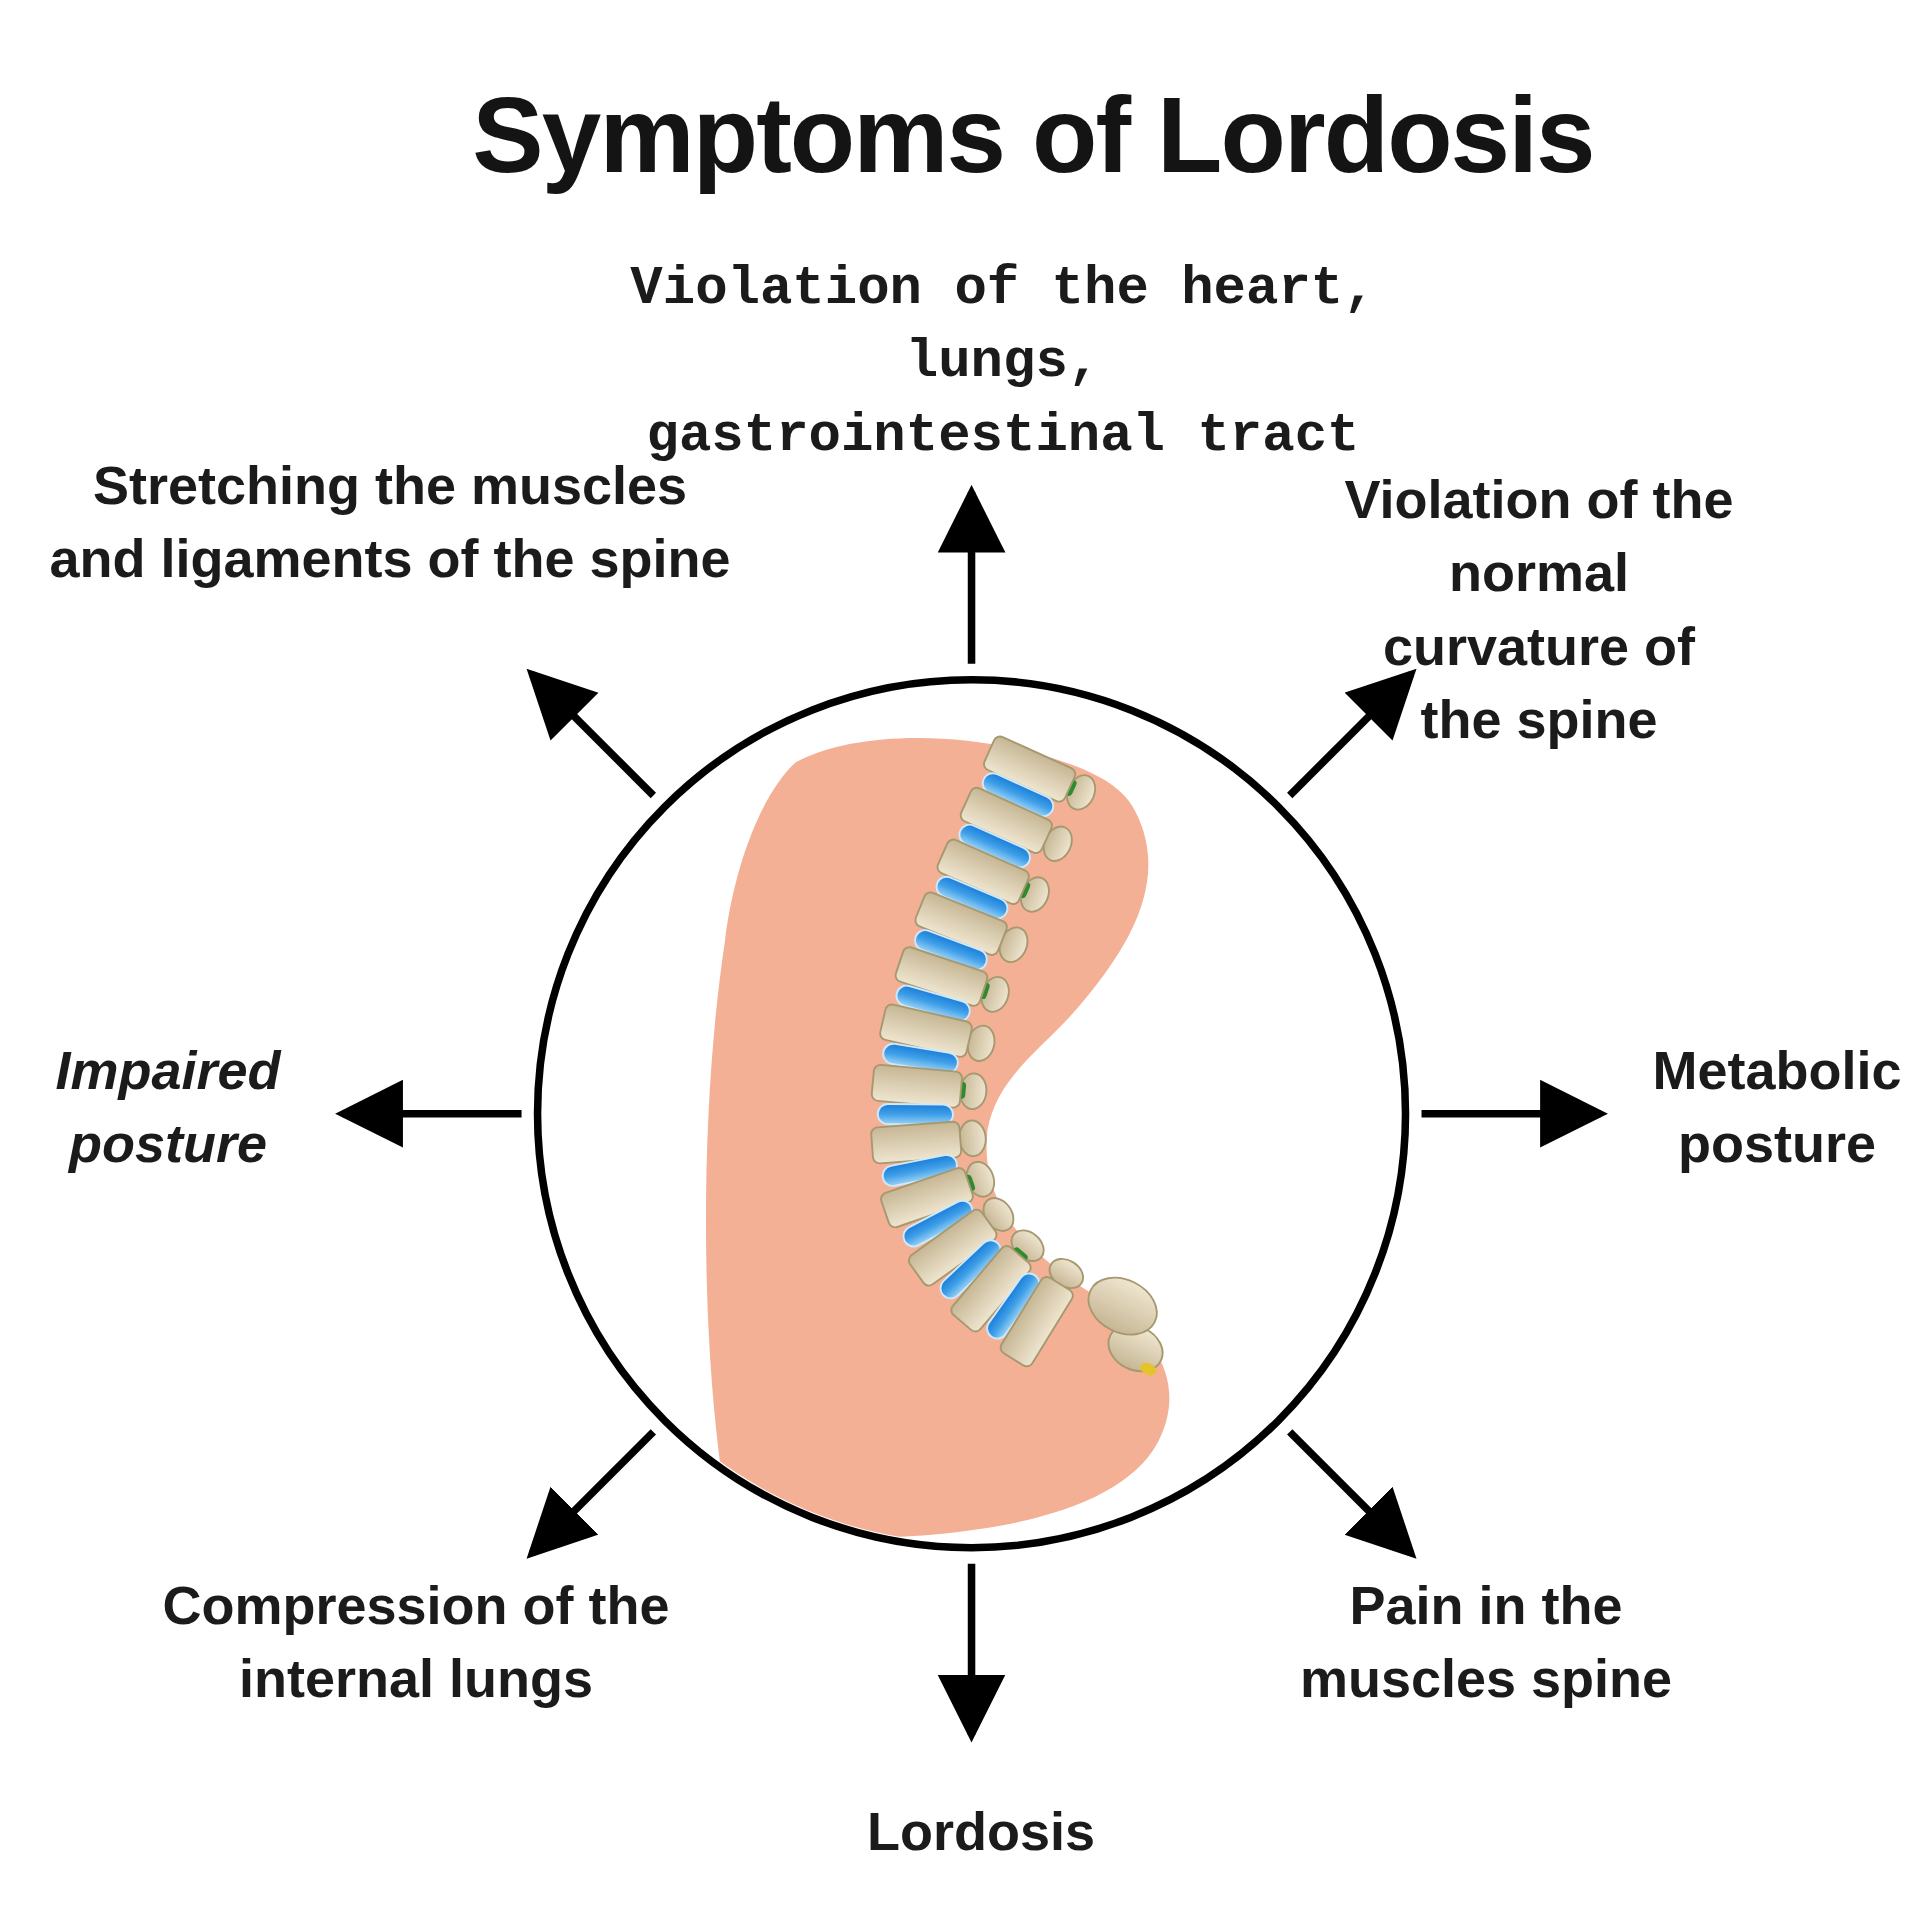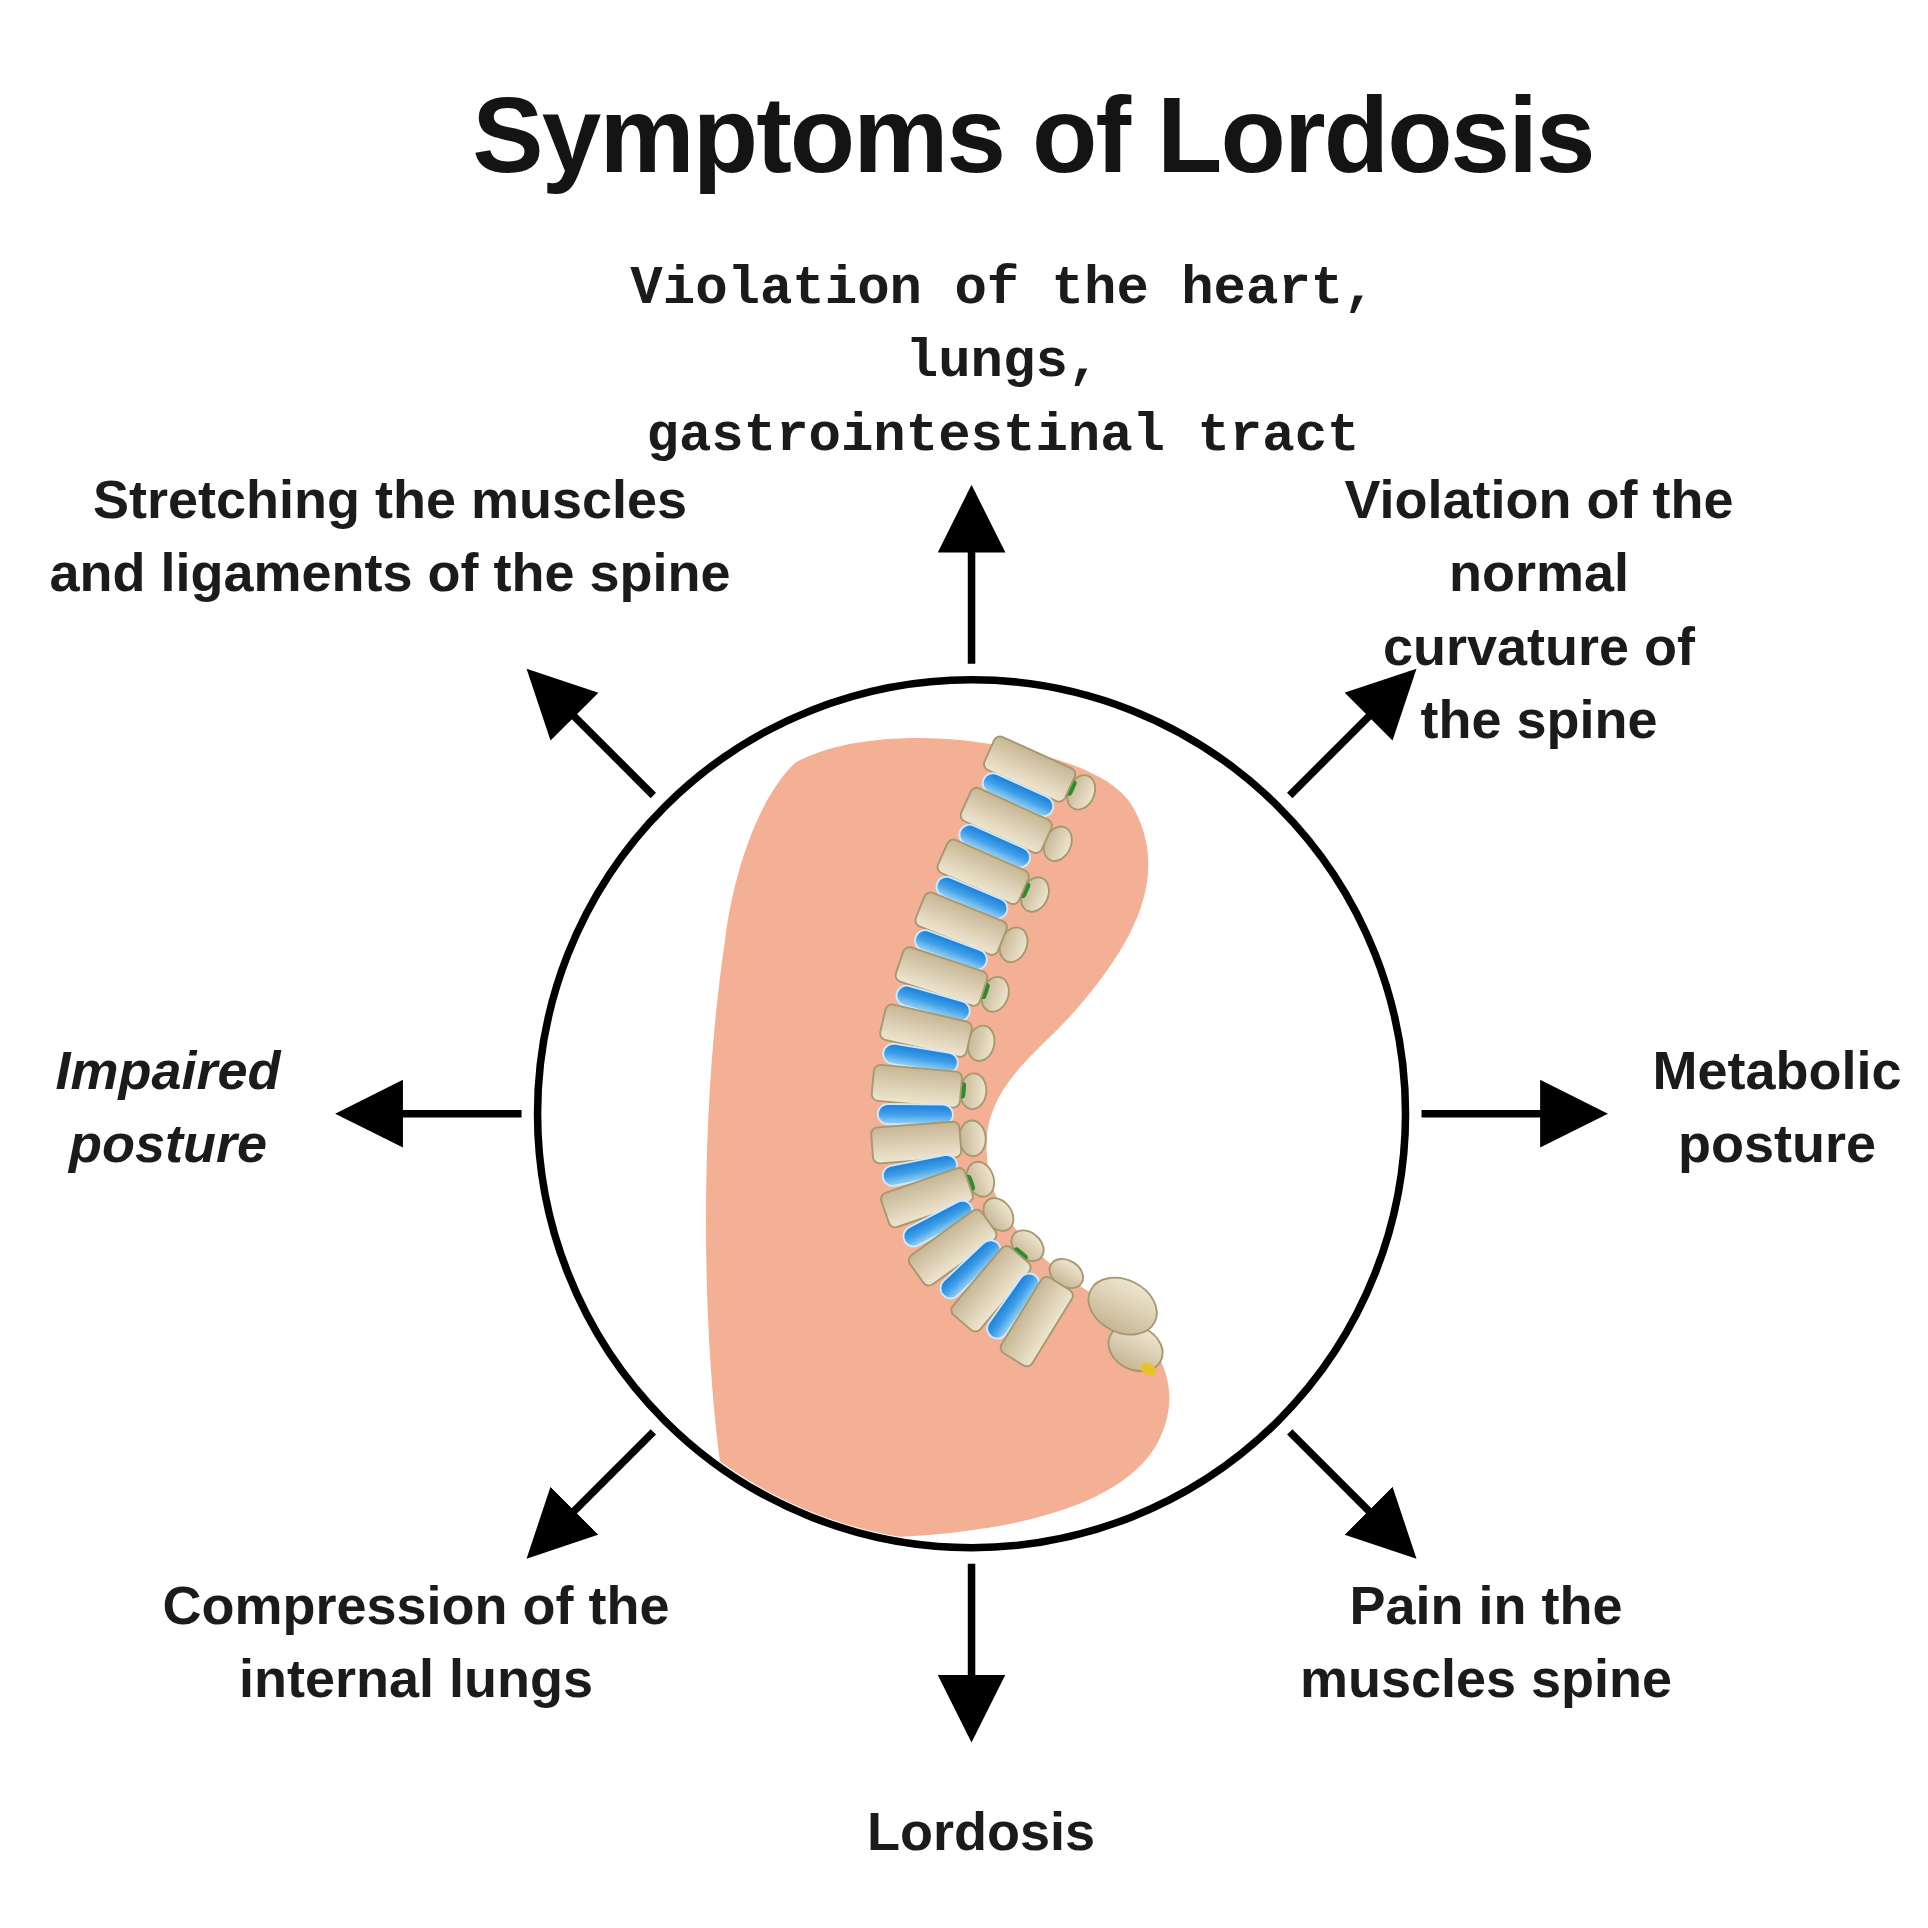--- a/index.html
+++ b/index.html
@@ -12,21 +12,21 @@
     position:absolute;left:1017px;top:57px;transform:translateX(-50%);
     margin:16px;font-size:107px;font-weight:bold;color:#141414;
     letter-spacing:-1.9px;white-space:nowrap;z-index:2;
   }
   .label{
     position:absolute;transform:translateX(-50%);
     text-align:center;font-size:54px;font-weight:bold;color:#1b1b1b;
     line-height:1.36;white-space:pre-line;z-index:2;
   }
   .pos-top{left:1003px;top:252px;font-family:Liberation Mono, monospace;}
-  .pos-top-left{left:390px;top:463px;}
+  .pos-top-left{left:390px;top:449px;}
   .pos-top-right{left:1507px;top:463px;margin-left:32px;}
   .pos-left{left:168px;top:1034px;font-style:italic;}
   .pos-right{left:1777px;top:1034px;}
   .pos-bottom-left{left:416px;top:1569px;}
   .pos-bottom-right{left:1486px;top:1569px;}
   .pos-bottom{left:981px;top:1795px;}
 </style>
 </head>
 <body>
 

